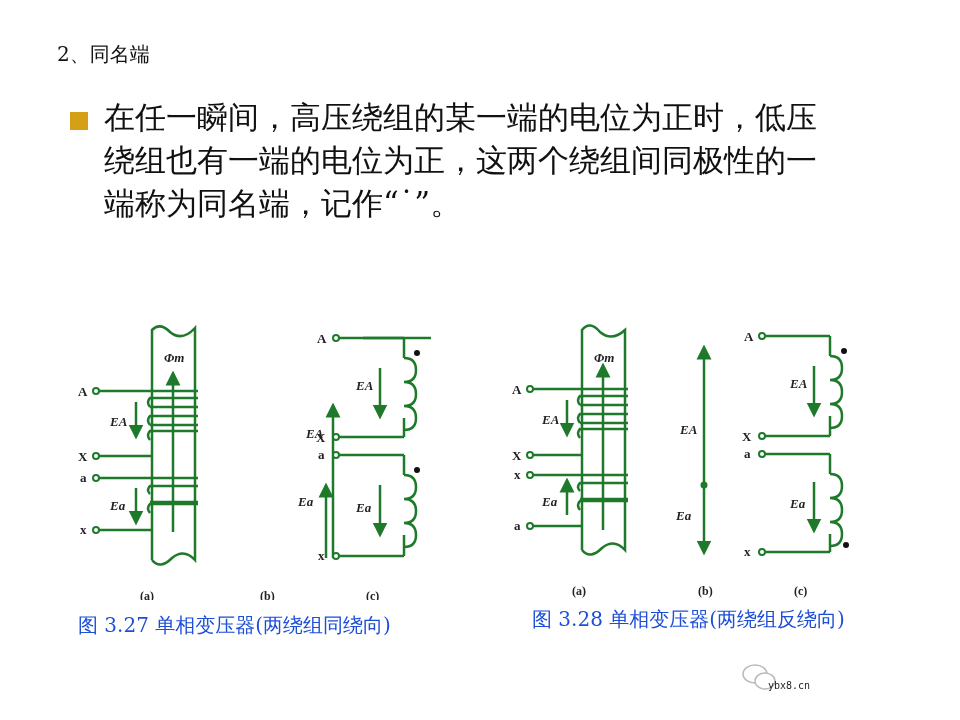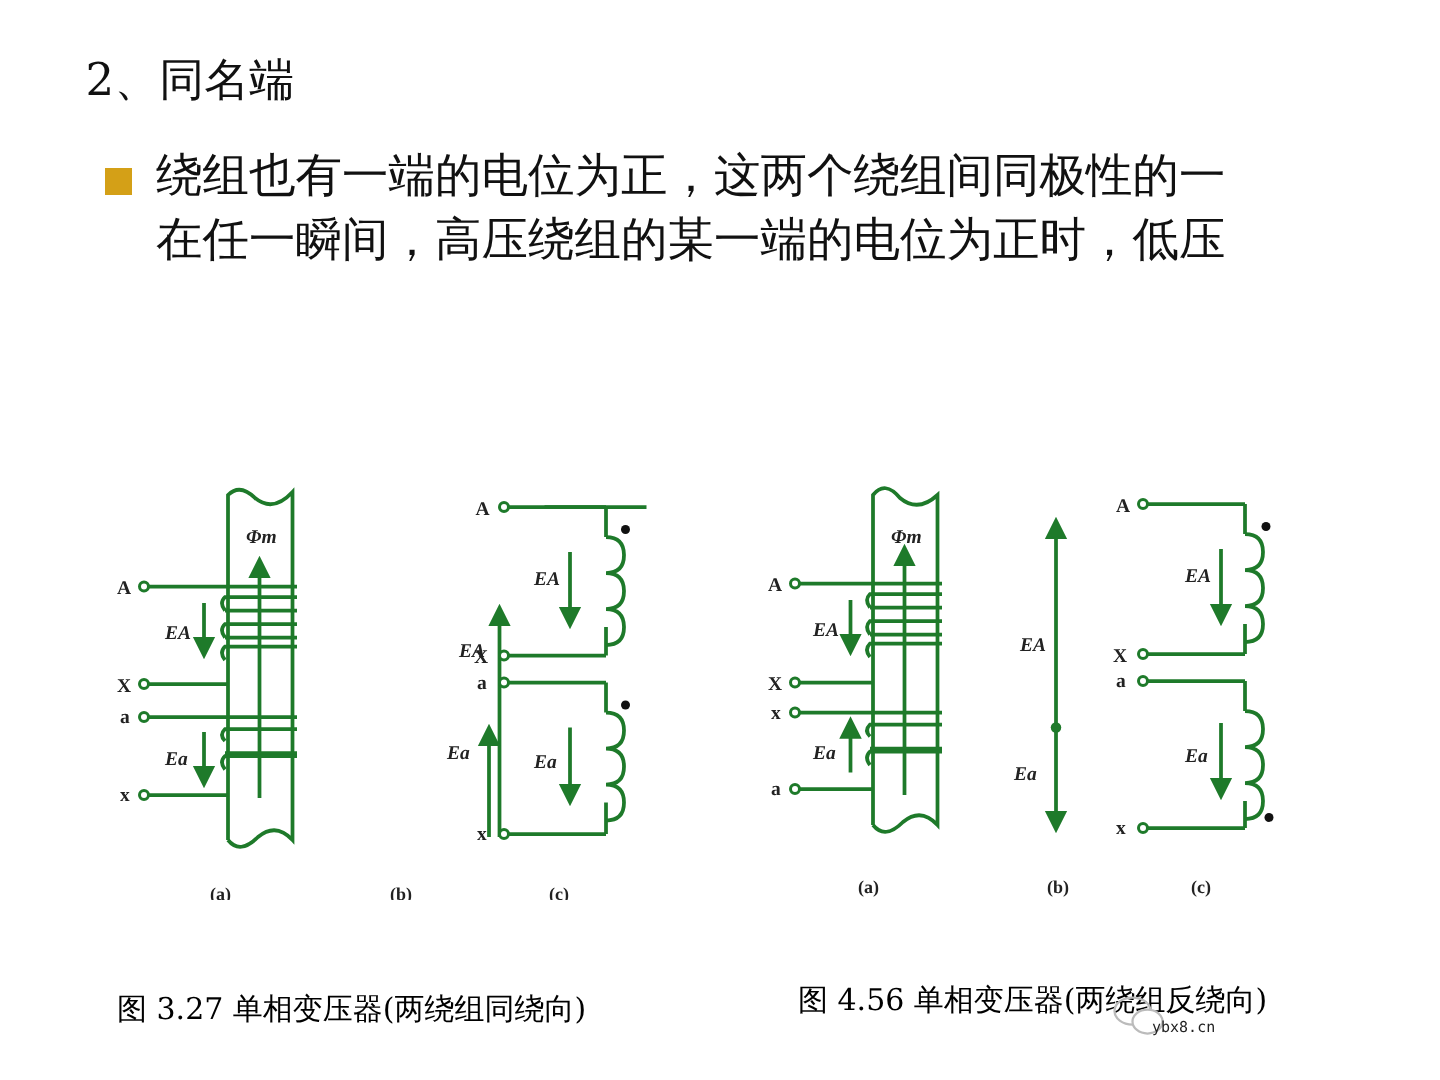--- a/index.html
+++ b/index.html
@@ -1,39 +1,40 @@
 <!DOCTYPE html>
 <html><head>
 <meta charset="utf-8">
 <style>
   html, body { margin:0; padding:0; }
   body { width:960px; height:720px; background:#ffffff; position:relative; overflow:hidden;
          font-family: "DejaVu Serif", "Liberation Serif", serif; color:#111; }
-  .heading { position:absolute; left:57px; top:34px; font-size:30px; line-height:40px; color:#111; }
+  .heading { position:absolute; left:57px; top:34px; font-size:20px; line-height:40px; color:#111; }
   .bullet-sq { position:absolute; left:70px; top:112px; width:18px; height:18px; background:#d4a017; }
   .body-text { position:absolute; left:104px; top:96px; width:820px; font-size:31px; line-height:43px; color:#111; }
   .body-text div { white-space:nowrap; }
   svg.fig { position:absolute; }
-  .caption { position:absolute; font-size:20px; color:#000000; white-space:nowrap;margin-top:47px; }
+  .caption { position:absolute; font-size:20px; color:#1d4ed8; white-space:nowrap; }
   .sub { font-family:"Liberation Serif", serif; font-weight:bold; font-size:12px; fill:#222; }
   .lbl { font-family:"Liberation Serif", serif; font-weight:bold; font-size:13px; fill:#222; }
   .emf { font-family:"Liberation Serif", serif; font-weight:bold; font-style:italic; font-size:13px; fill:#222; }
   .wm { position:absolute; left:740px; top:660px; width:200px; height:40px; }
   .wm-text { position:absolute; left:50px; top:2px; font-family:"DejaVu Sans", sans-serif; font-size:22px; color:#bbbbbb; white-space:nowrap; }
   .wm-url { position:absolute; left:28px; top:20px; font-family:"DejaVu Sans Mono", monospace; font-size:10px; color:#222; }
   .wm-icon { position:absolute; left:0; top:2px; width:40px; height:30px; }
 </style>
 </head>
 <body>
 
 <div class="heading">2、同名端</div>
 <div class="bullet-sq"></div>
 <div class="body-text">
+  <div>在任一瞬间，高压绕组的某一端的电位为正时，低压</div>
   <div>绕组也有一端的电位为正，这两个绕组间同极性的一</div>
-  <div>在任一瞬间，高压绕组的某一端的电位为正时，低压</div>
+  <div>端称为同名端，记作“˙”。</div>
 </div>
 
 <svg class="fig" style="left:60px;top:310px" width="380" height="290" viewBox="0 0 380 290">
   <defs>
     <marker id="arr" viewBox="0 0 10 10" refX="5" refY="5" markerWidth="6" markerHeight="8" orient="auto-start-reverse">
       <path d="M0,0 L10,5 L0,10 z" fill="#1e7a2a"></path>
     </marker>
   </defs>
   <g stroke="#1e7a2a" stroke-width="2.5" fill="none">
 
@@ -182,21 +183,21 @@
   <text class="lbl" x="244" y="31">A</text>
   <text class="lbl" x="242" y="131">X</text>
   <text class="lbl" x="244" y="148">a</text>
   <text class="lbl" x="244" y="246">x</text>
   <text class="emf" x="290" y="78">EA</text>
   <text class="emf" x="290" y="198">Ea</text>
   <text class="sub" x="72" y="285">(a)</text>
   <text class="sub" x="198" y="285">(b)</text>
   <text class="sub" x="294" y="285">(c)</text>
 </svg>
-<div class="caption" style="left:532px;top:606px">图 4.56  单相变压器(两绕组反绕向)</div>
+<div class="caption" style="left:532px;top:606px">图 3.28  单相变压器(两绕组反绕向)</div>
 
 <div class="wm">
   <svg class="wm-icon" viewBox="0 0 40 30">
     <ellipse cx="15" cy="12" rx="12" ry="9" fill="none" stroke="#bbb" stroke-width="1.5"></ellipse>
     <ellipse cx="25" cy="19" rx="10" ry="8" fill="#fff" stroke="#bbb" stroke-width="1.5"></ellipse>
   </svg>
   <span class="wm-url">ybx8.cn</span>
 </div>
 
 </body></html>

